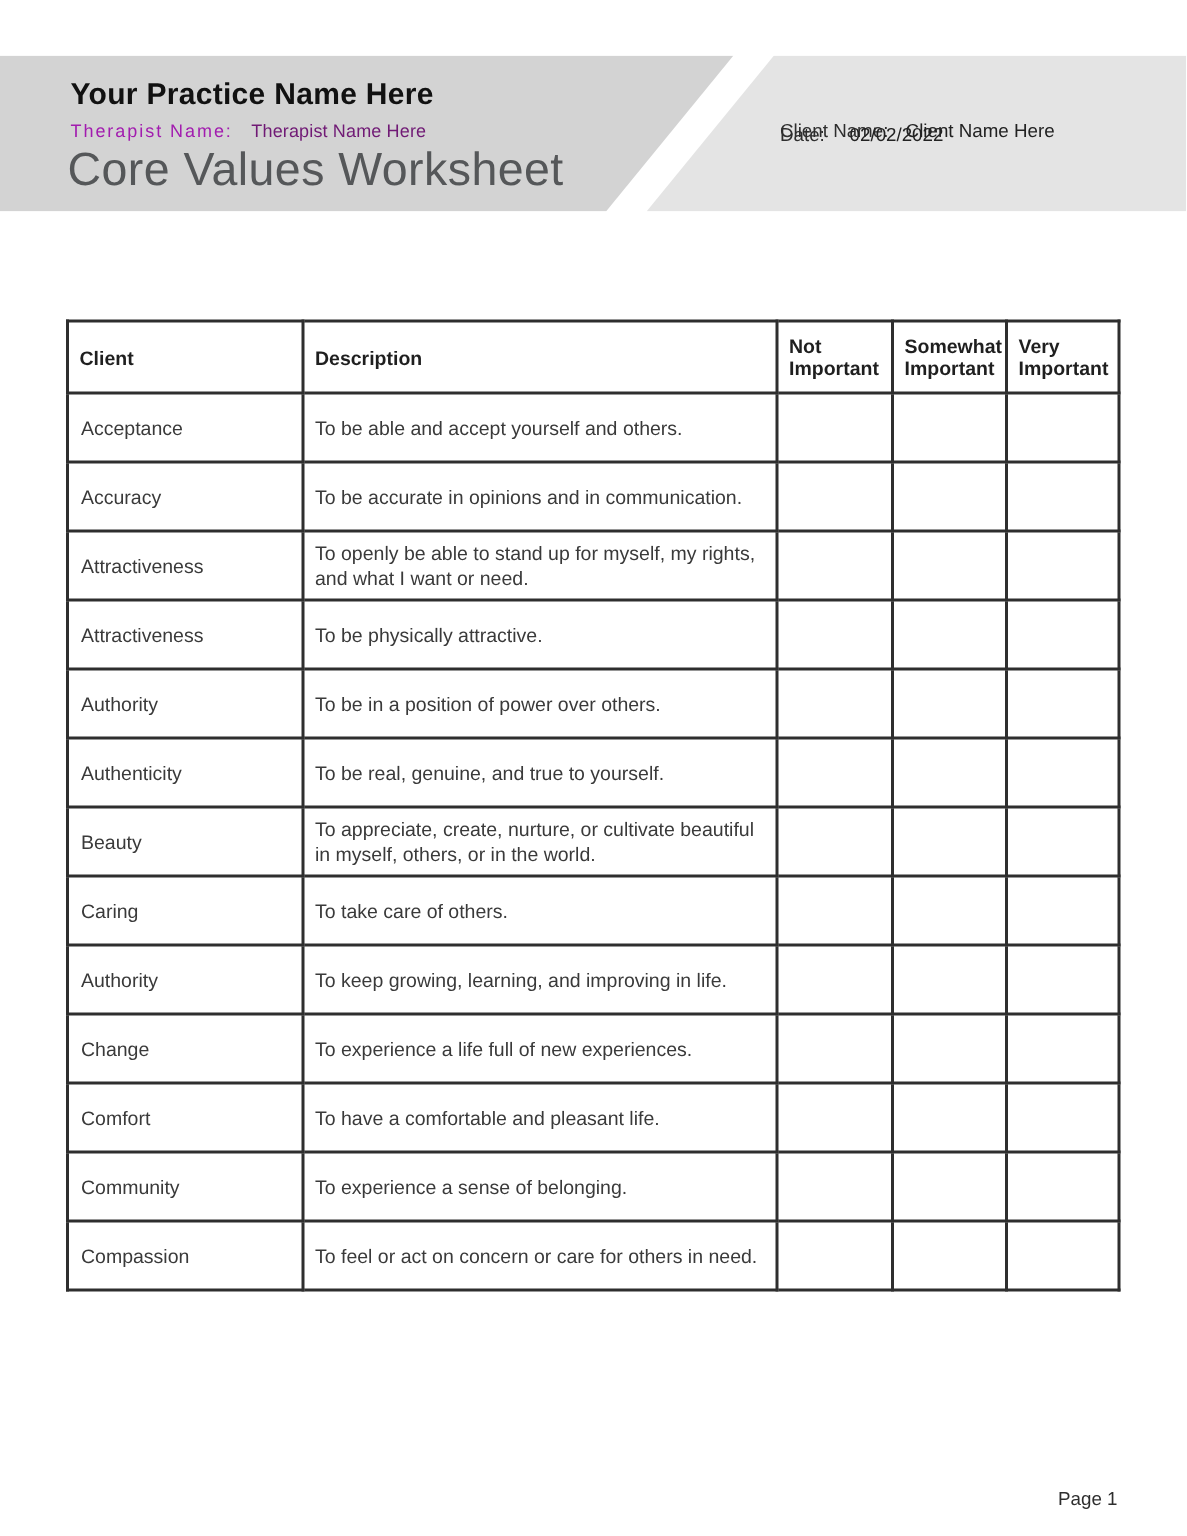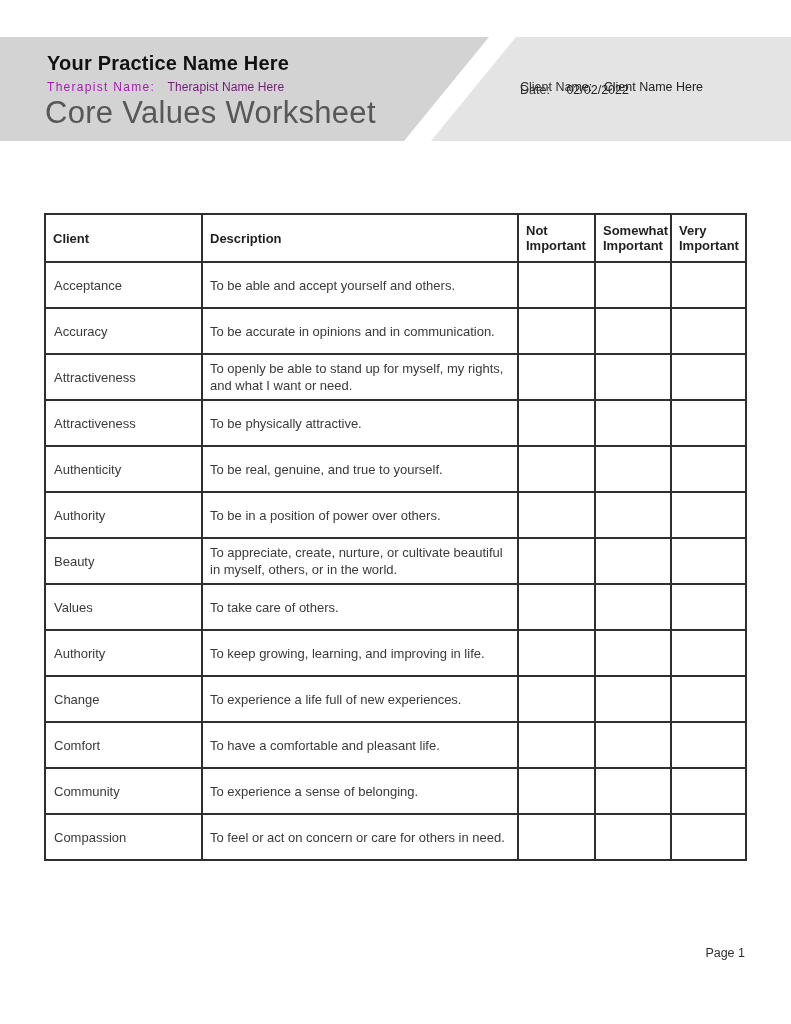--- a/index.html
+++ b/index.html
@@ -69,21 +69,21 @@
   td.desc-cell { padding: 0 8px 0 7px; }
   td.rating-cell { padding: 0; cursor: pointer; }
   col.c-value { width: 157px; }
   col.c-desc { width: 316px; }
   col.c-not { width: 77px; }
   col.c-some { width: 76px; }
   col.c-very { width: 75px; }
 
   
   .footer {
-    position: absolute; right: 46px; top: 946px;
+    position: absolute; right: 46px; top: 992px;
     font-size: 12.5px; color: #2e2e2e;
   }
 </style>
 </head>
 <body>
 
 <div class="page">
 
   <div class="band">
     <div class="band-left"></div>
@@ -150,42 +150,42 @@
           <td class="rating-cell"></td>
         </tr>
         <tr>
           <td class="value-cell">Attractiveness</td>
           <td class="desc-cell">To be physically attractive.</td>
           <td class="rating-cell"></td>
           <td class="rating-cell"></td>
           <td class="rating-cell"></td>
         </tr>
         <tr>
+          <td class="value-cell">Authority</td>
+          <td class="desc-cell">To be in a position of power over others.</td>
+          <td class="rating-cell"></td>
+          <td class="rating-cell"></td>
+          <td class="rating-cell"></td>
+        </tr>
+        <tr>
           <td class="value-cell">Authenticity</td>
           <td class="desc-cell">To be real, genuine, and true to yourself.</td>
           <td class="rating-cell"></td>
           <td class="rating-cell"></td>
           <td class="rating-cell"></td>
         </tr>
         <tr>
-          <td class="value-cell">Authority</td>
-          <td class="desc-cell">To be in a position of power over others.</td>
-          <td class="rating-cell"></td>
-          <td class="rating-cell"></td>
-          <td class="rating-cell"></td>
-        </tr>
-        <tr>
           <td class="value-cell">Beauty</td>
           <td class="desc-cell">To appreciate, create, nurture, or cultivate beautiful in myself, others, or in the world.</td>
           <td class="rating-cell"></td>
           <td class="rating-cell"></td>
           <td class="rating-cell"></td>
         </tr>
         <tr>
-          <td class="value-cell">Values</td>
+          <td class="value-cell">Caring</td>
           <td class="desc-cell">To take care of others.</td>
           <td class="rating-cell"></td>
           <td class="rating-cell"></td>
           <td class="rating-cell"></td>
         </tr>
         <tr>
           <td class="value-cell">Authority</td>
           <td class="desc-cell">To keep growing, learning, and improving in life.</td>
           <td class="rating-cell"></td>
           <td class="rating-cell"></td>

